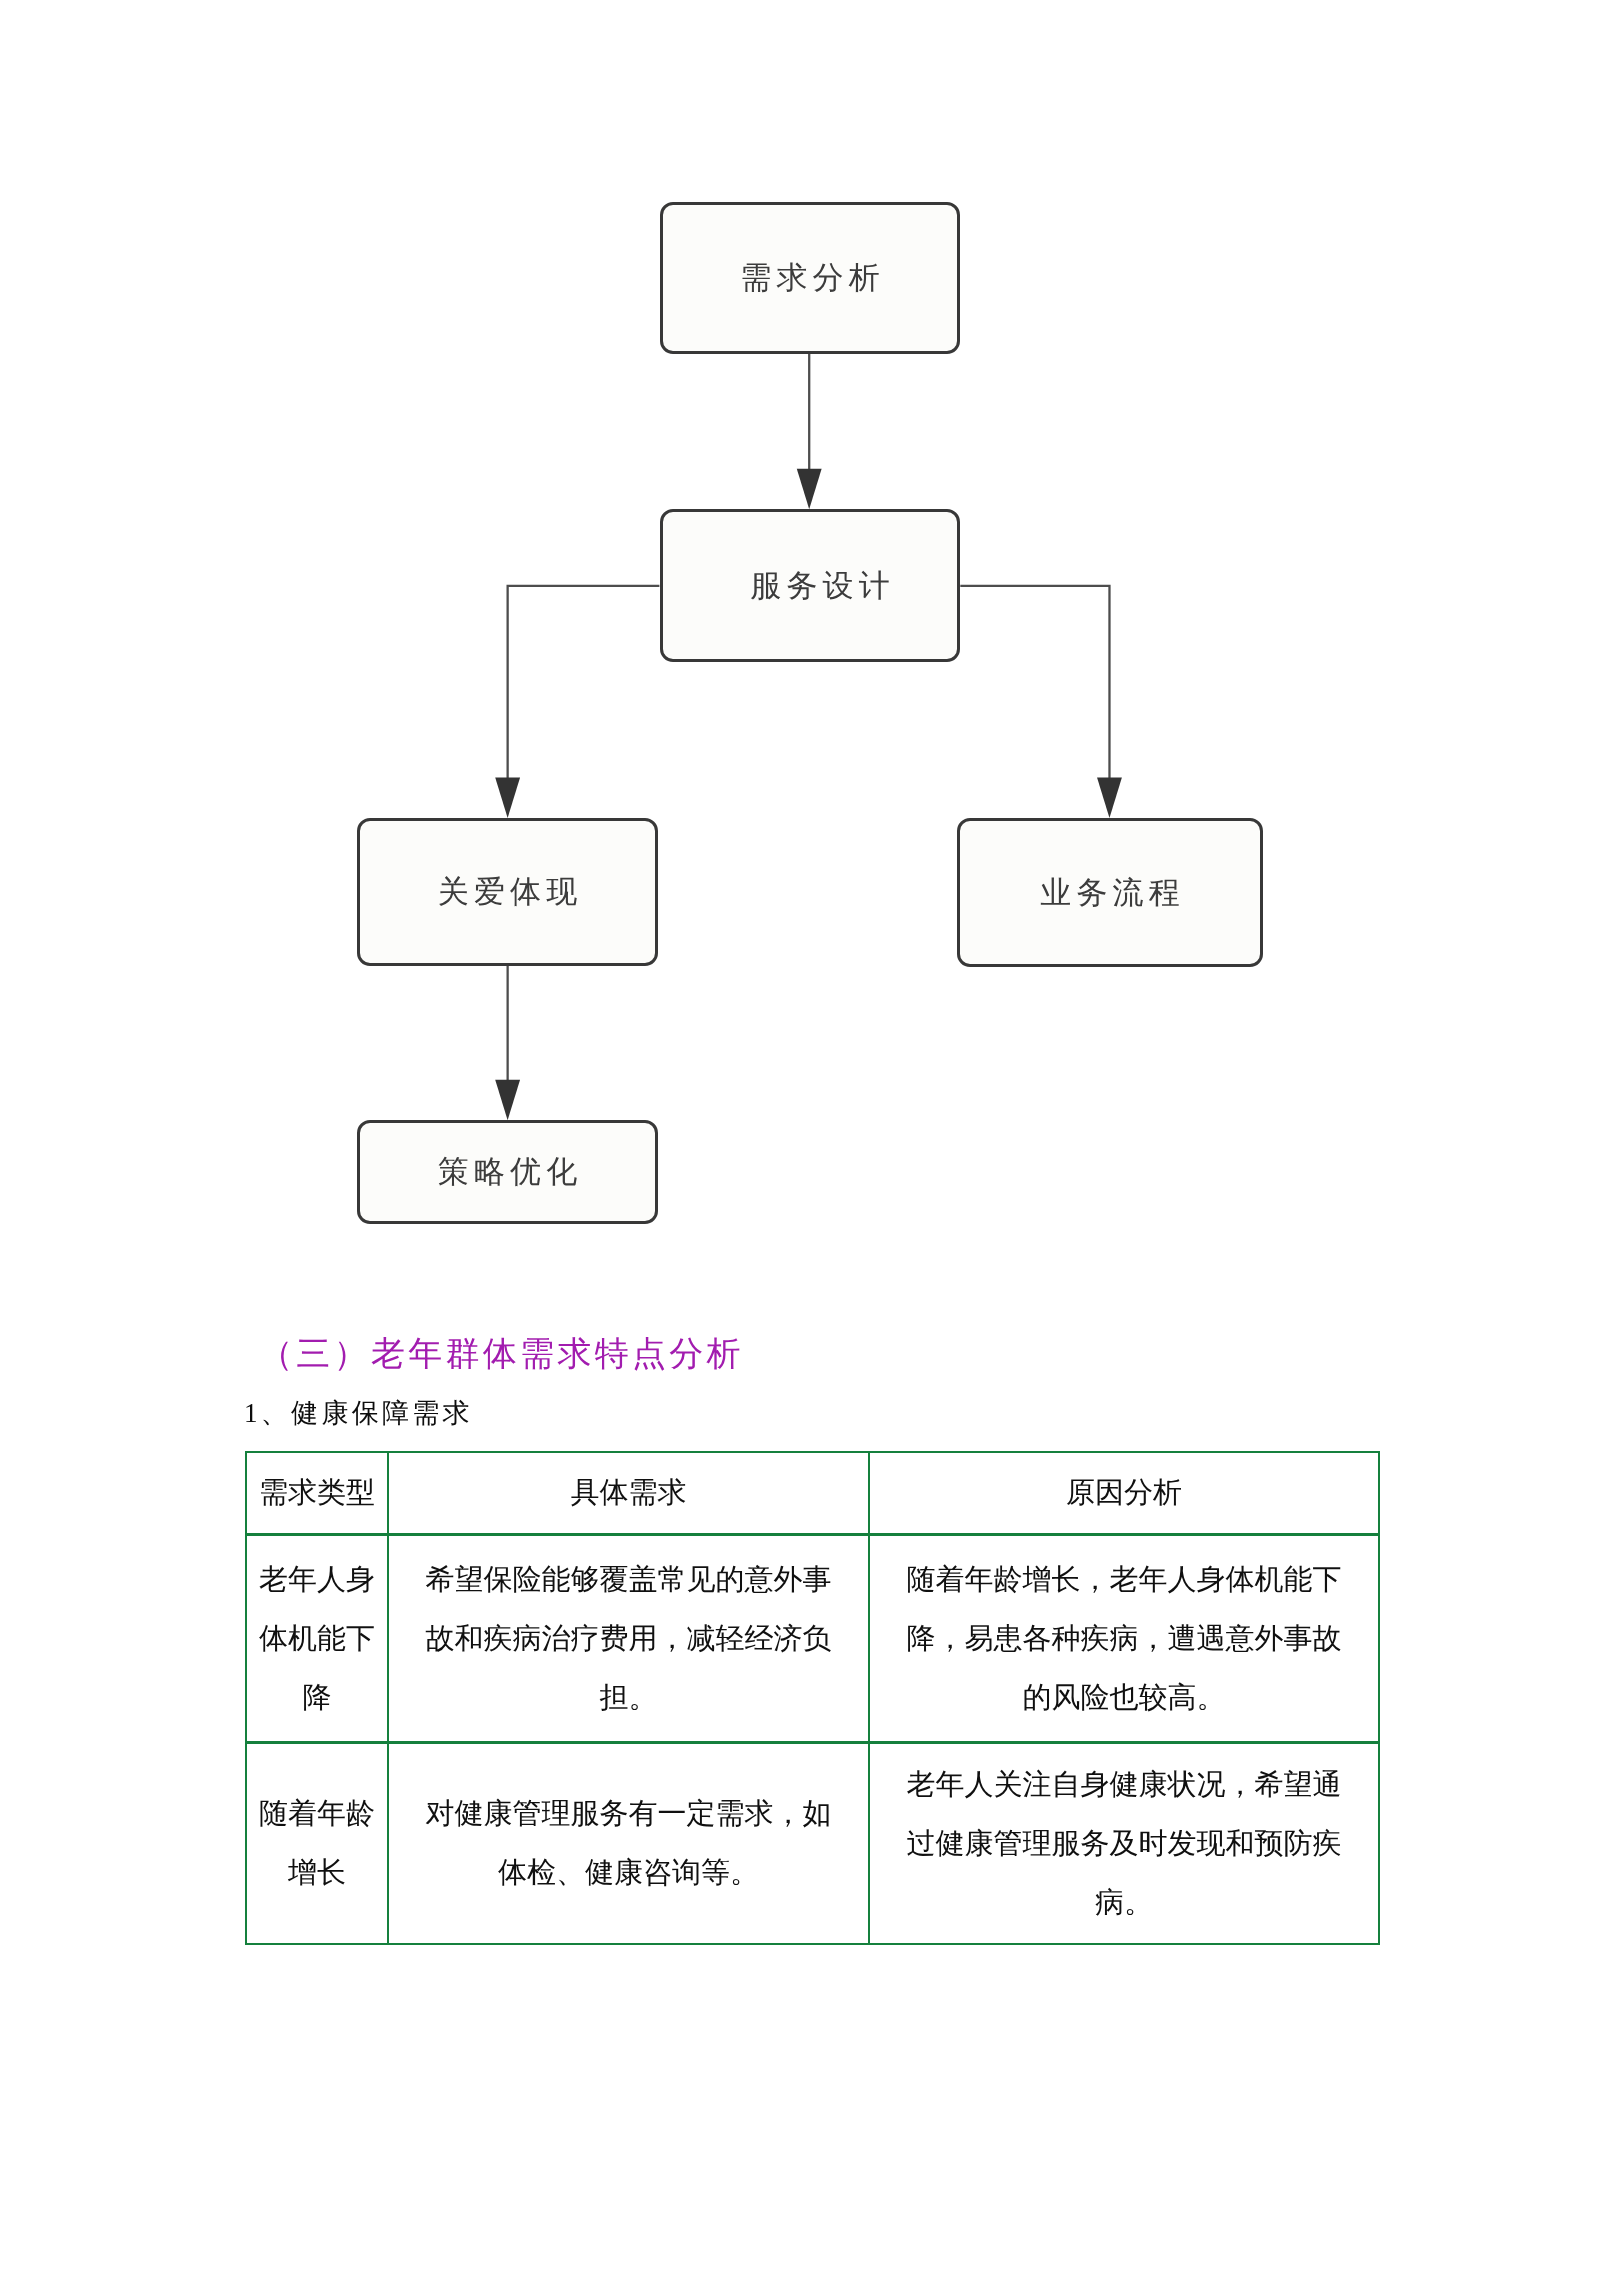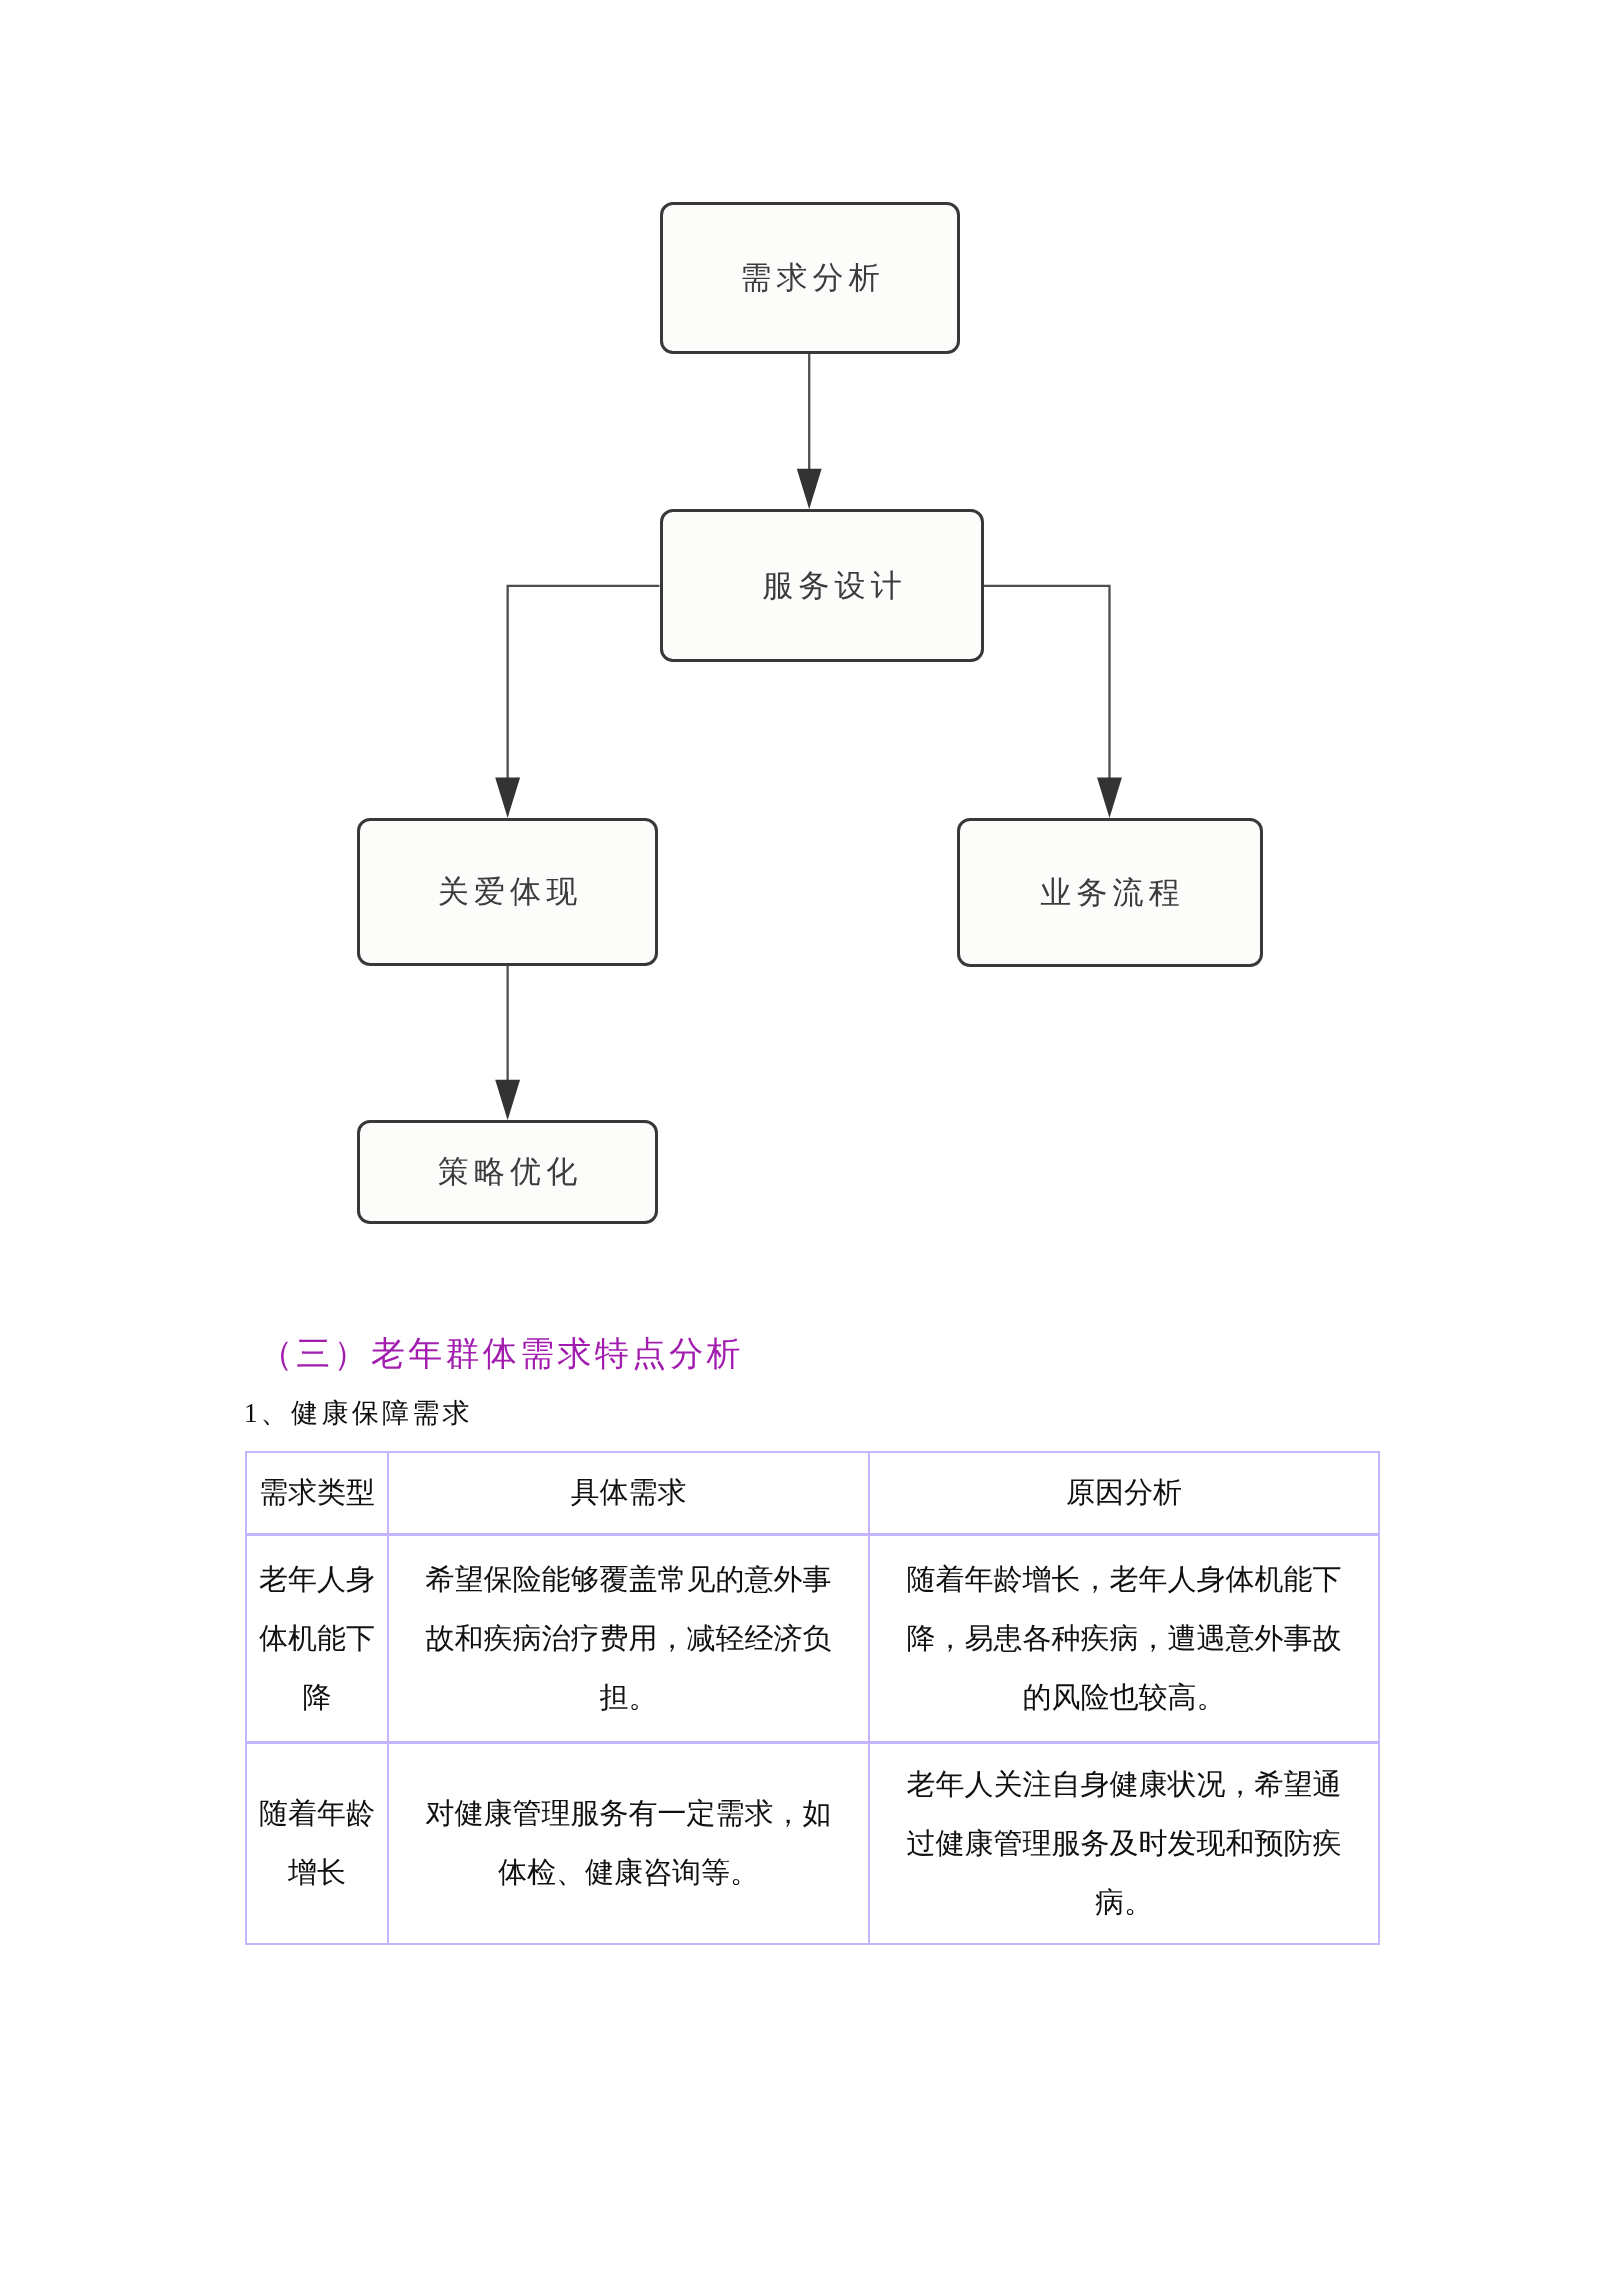--- a/index.html
+++ b/index.html
@@ -21,21 +21,21 @@
     background:#fcfcfa;
     border:3.9px solid #383838;
     border-radius:13px;
     font-size:31px;
     letter-spacing:5.2px;
     text-indent:5.2px;
     color:#3c3c3c;
     box-sizing:border-box;
   }
   .n1{left:660px;top:202px;width:300px;height:152px;}
-  .n2{left:660px;top:509px;width:324px;height:153px;padding-left:20px;}
+  .n2{left:660px;top:509px;width:300px;height:153px;padding-left:20px;}
   .n3{left:357px;top:818px;width:301px;height:148px;}
   .n4{left:957px;top:818px;width:306px;height:149px;}
   .n5{left:357px;top:1120px;width:301px;height:104px;}
   .edge-line{stroke:#4d4d4d;stroke-width:3.5;fill:none;}
   .edge-head{fill:#333333;stroke:none;}
   
   .heading{
     position:absolute;left:251px;top:1323px;
     font-size:34px;letter-spacing:3.3px;color:#a21caf;
     white-space:nowrap;font-weight:normal;margin:8px;
@@ -46,21 +46,21 @@
     white-space:nowrap;font-weight:normal;margin:0;text-align:right;
   }
   
   .needs-table{
     position:absolute;left:245px;top:1451px;width:1133px;
     border-collapse:collapse;table-layout:fixed;
     font-size:29px;line-height:59px;color:#101010;
     text-align:center;
   }
   .needs-table th,.needs-table td{
-    border:2px solid #c4b5fd;
+    border:2px solid #15803d;
     vertical-align:middle;
     font-weight:normal;
     padding:0 3.9px;
     box-sizing:border-box;
   }
   .needs-table th{border-bottom-width:3.3px;}
   .needs-table .row-1 td{border-bottom-width:3.3px;}
   .needs-table thead tr{height:82px;}
   .needs-table .row-1{height:208px;}
   .needs-table .row-2{height:202px;}

